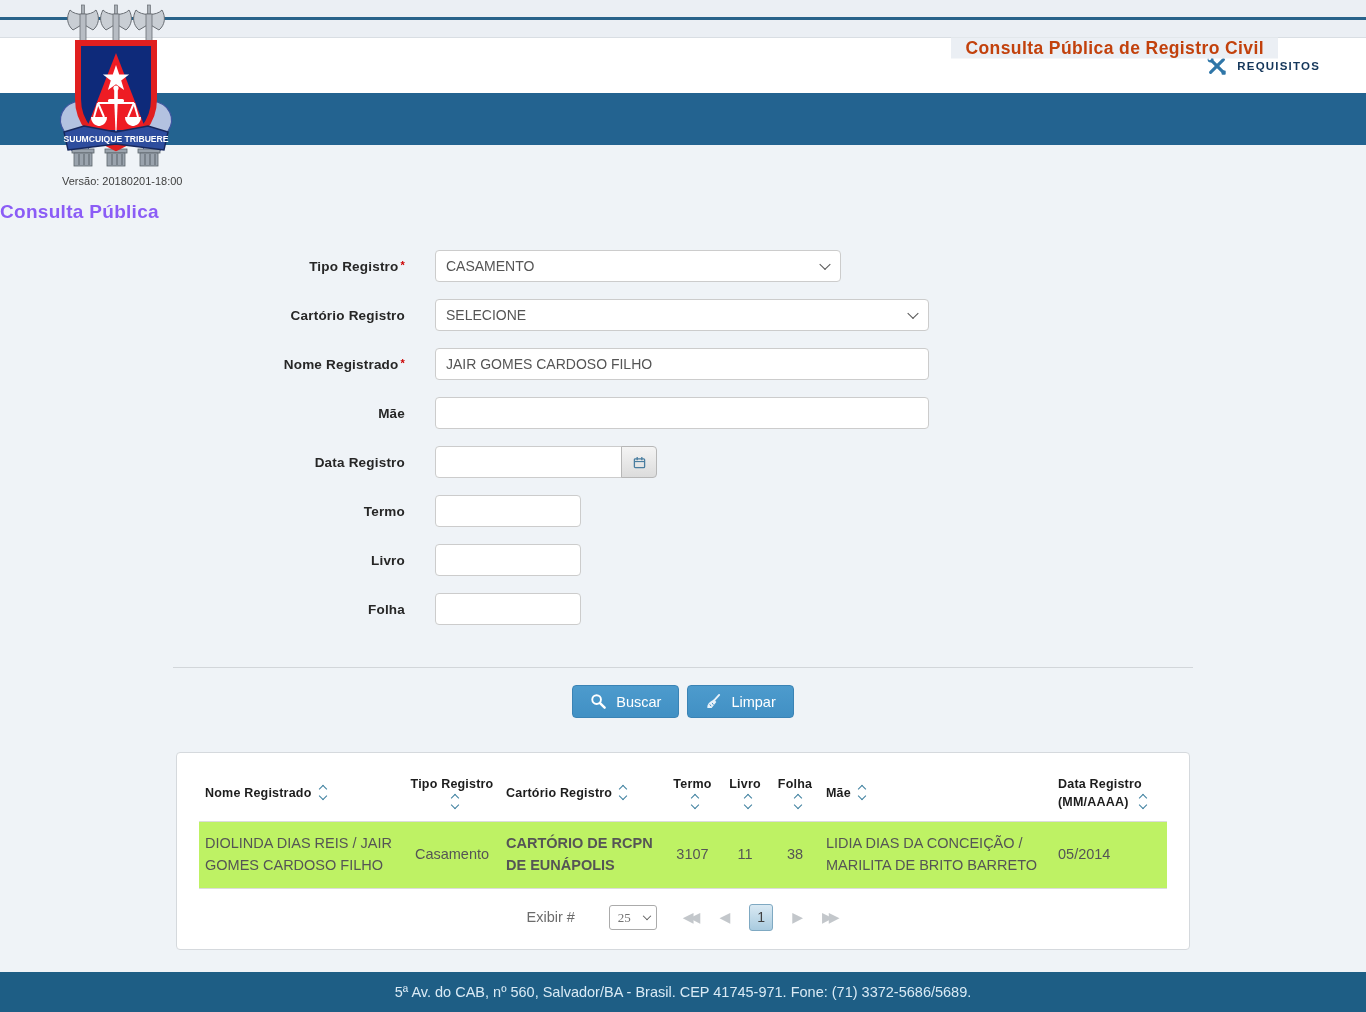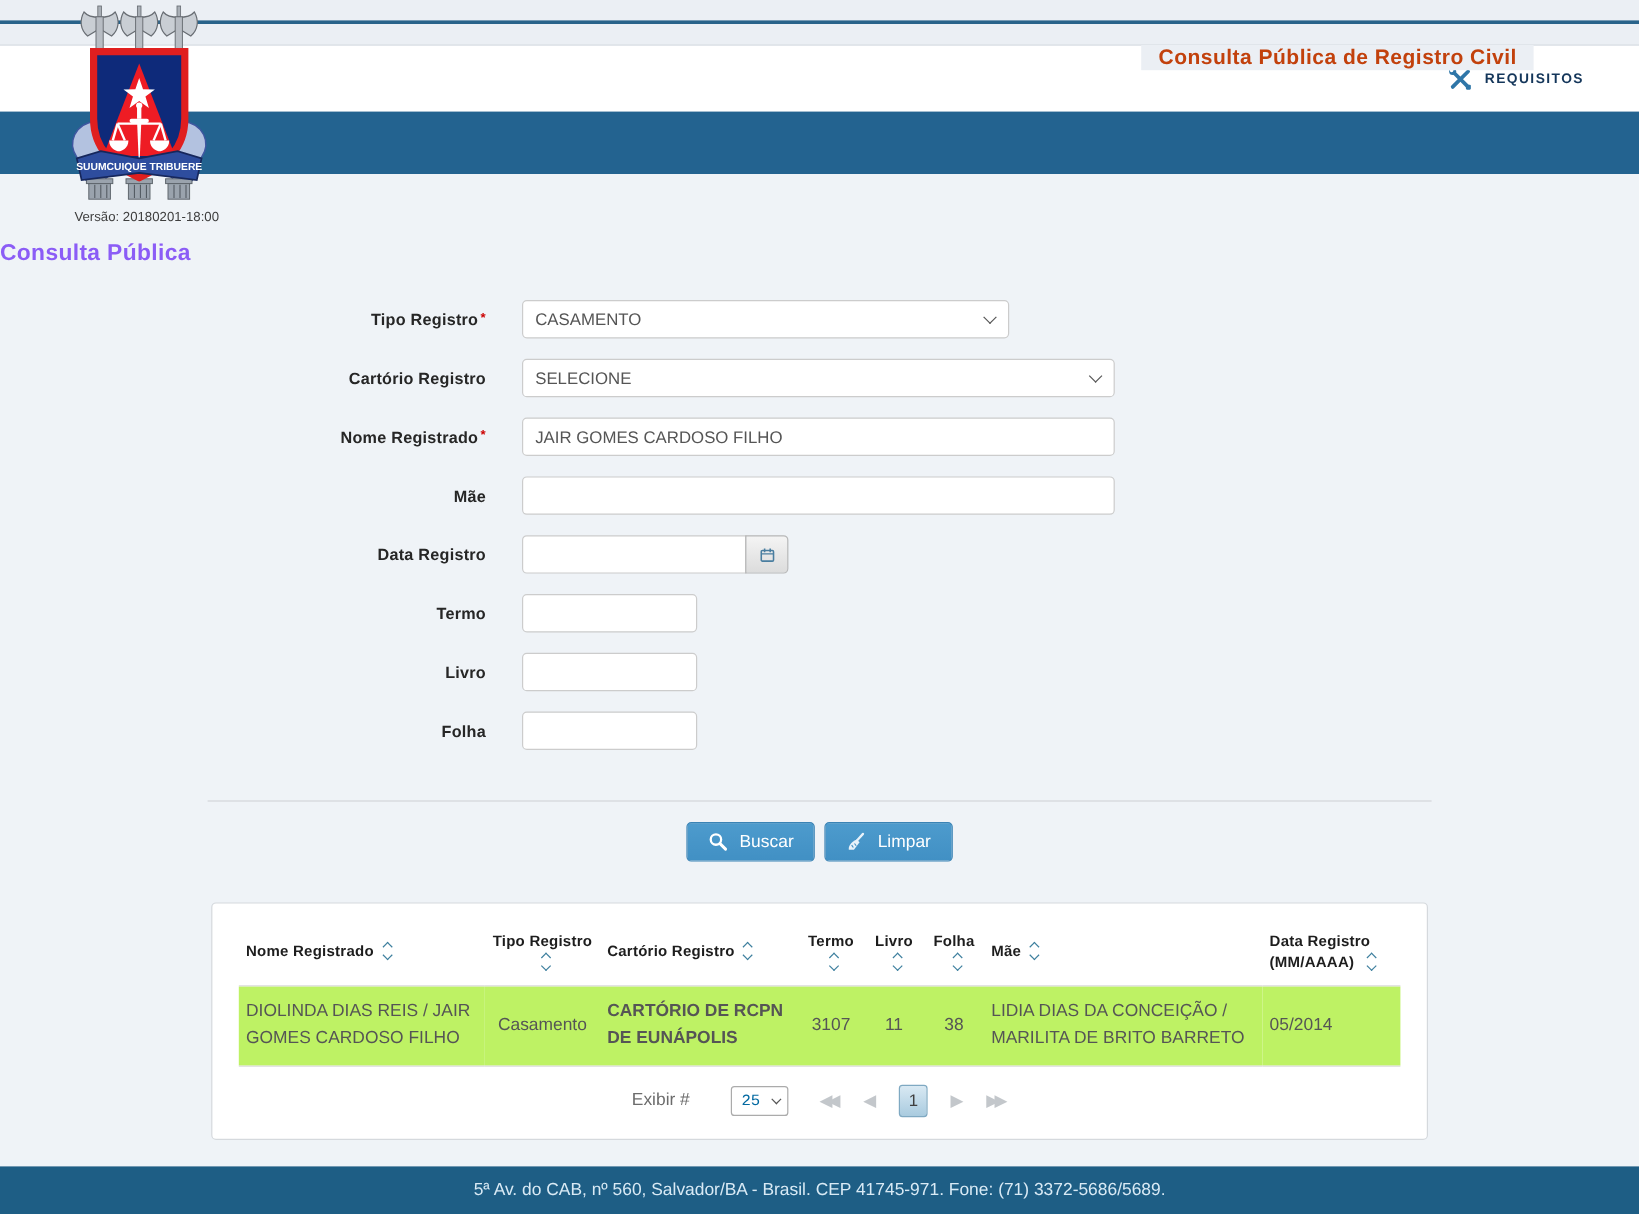--- a/index.html
+++ b/index.html
@@ -89,21 +89,21 @@
   }
   .sort-ic::before { top:1px; border-bottom:none; border-right:none; transform:rotate(45deg); }
   .sort-ic::after { bottom:1px; border-top:none; border-left:none; transform:rotate(45deg); }
 
   
   .pagi { display:flex; align-items:center; justify-content:center; gap:16px; padding:15px 0 8px; }
   .exibir-label { font-size:14.5px; color:#6c6c6c; margin-right:18px; }
   .pg-sel-wrap { position:relative; }
   .pg-sel {
     appearance:none; -webkit-appearance:none; width:48px; height:25px; border:1px solid #ababab; border-radius:3px;
-    background:#fff; font-size:13px; color:#0369a1; padding:0 16px 0 8px; font-family:Liberation Mono, monospace;
+    background:#fff; font-size:13px; color:#737373; padding:0 16px 0 8px; font-family:Liberation Serif, serif;
   }
   .pg-sel-wrap::after {
     content:""; position:absolute; right:7px; top:50%; width:5px; height:5px;
     border-right:1.5px solid #555; border-bottom:1.5px solid #555; transform:translateY(-65%) rotate(45deg); pointer-events:none;
   }
   .pg-group { display:flex; align-items:center; gap:19px; margin-left:10px; }
   .pg-arrow { color:#c3c7cb; font-size:14px; cursor:pointer; user-select:none; line-height:1; }
   .pg-arrow.dbl { letter-spacing:-4px; padding-right:4px; }
   .pg-current {
     min-width:24px; height:27px; padding:0 5px; display:flex; align-items:center; justify-content:center;

